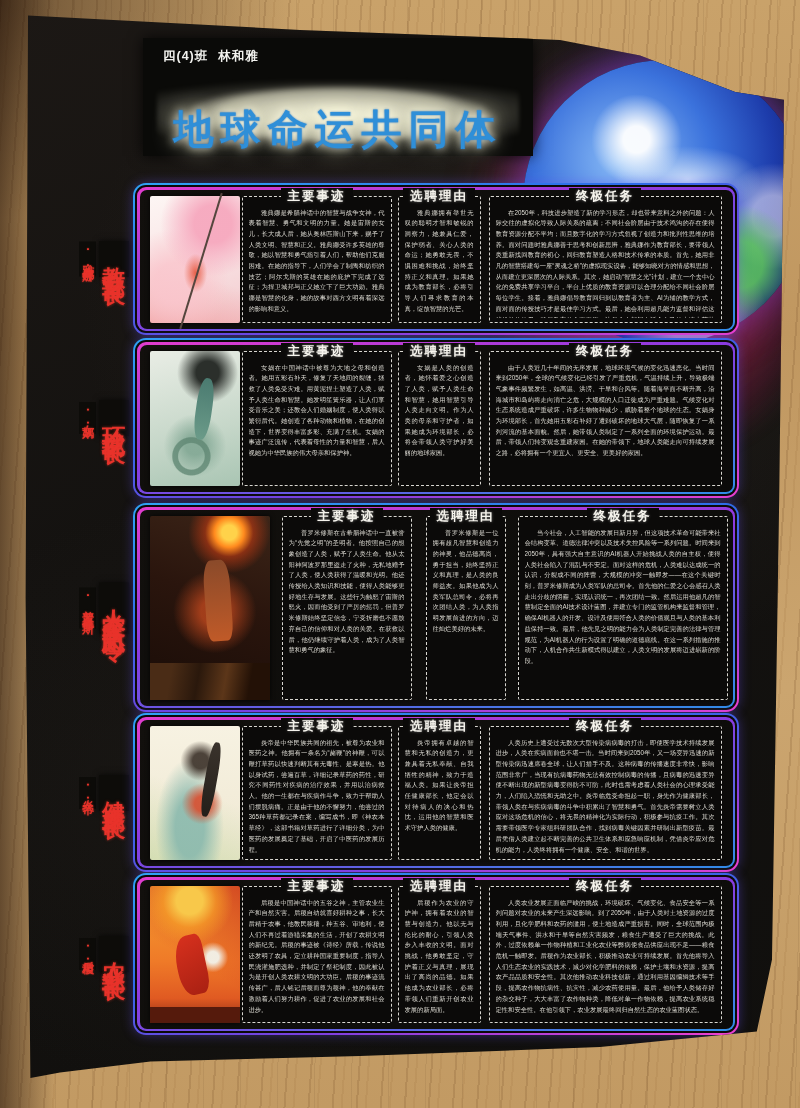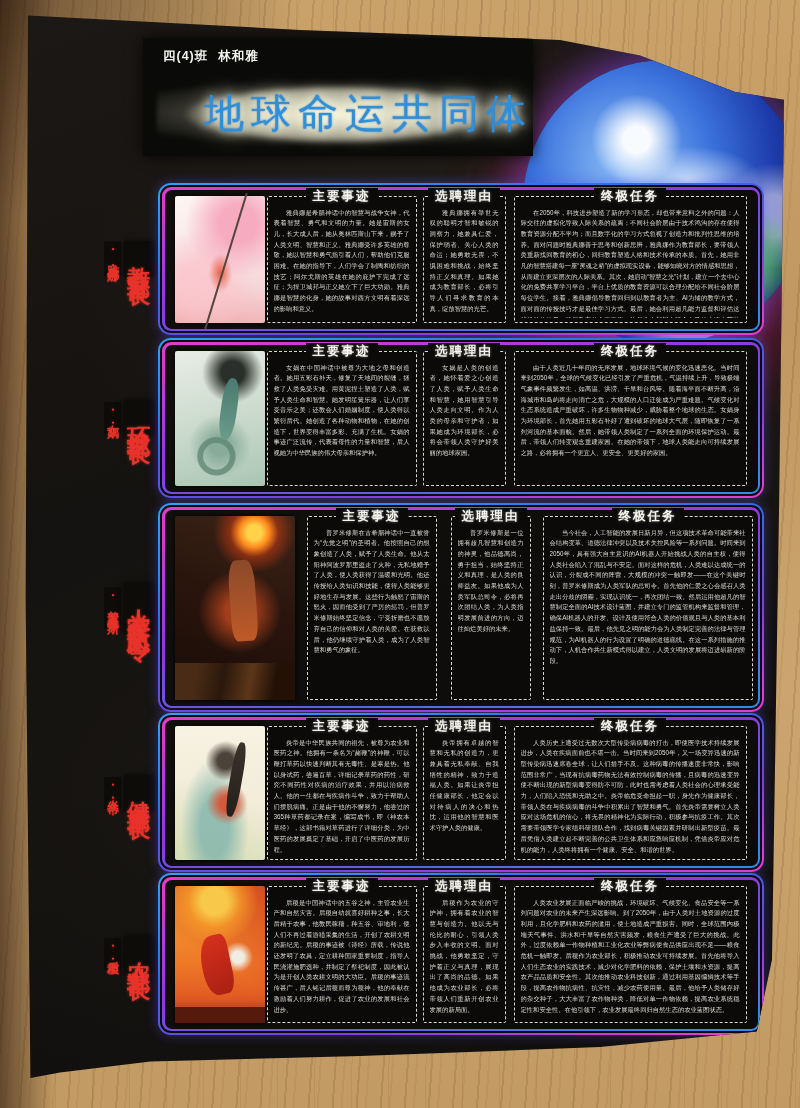--- a/index.html
+++ b/index.html
@@ -40,25 +40,25 @@
       radial-gradient(circle at 35% 35%,#8cbef7 0%,#3b72dc 34%,#1d3cab 58%,#0d1668 80%,#070b33 100%);}
   
   .title-board{position:absolute;left:143px;top:38px;width:390px;height:118px;
     background:#0a0a08;box-shadow:0 0 14px rgba(0,0,0,.8);}
   .class-row{position:absolute;left:20px;top:10px;font-size:12.5px;font-weight:700;
     color:#f2f2ee;letter-spacing:1px;display:flex;gap:10px;}
   .glow-cloud{position:absolute;left:14px;top:42px;right:14px;bottom:10px;border-radius:14px;
     background:radial-gradient(ellipse 55% 58% at 50% 52%,rgba(252,250,224,.95),rgba(250,248,220,.55) 62%,transparent 78%),
       radial-gradient(ellipse 90% 70% at 50% 50%,rgba(248,246,218,.5),transparent 75%);
     filter:blur(2px);}
-  .main-title{position:absolute;left:0;top:48px;width:100%;text-align:right;
-    font-size:40px;font-weight:400;letter-spacing:7px;color:#2f8fd8;
+  .main-title{position:absolute;left:0;top:64px;width:100%;text-align:center;
+    font-size:40px;font-weight:700;letter-spacing:7px;color:#2f8fd8;
     text-shadow:0 0 2px rgba(30,110,190,.9),0 0 10px rgba(255,253,230,.95),0 0 22px #fffbd8;}
   
-  .sec{position:absolute;left:0;width:696px;margin-left:25px;}
+  .sec{position:absolute;left:0;width:696px;}
   .sec1{top:183px;height:152px;}
   .sec2{top:338px;height:160px;}
   .sec3{top:503px;height:209px;}
   .sec4{top:713px;height:159px;}
   .sec5{top:873px;height:162px;}
   
   .role{position:absolute;left:99px;top:50%;transform:translateY(-50%);
     writing-mode:vertical-rl;background:#0d0c09;color:#e8322a;font-weight:800;
     font-size:23px;letter-spacing:5px;padding:8px 3px;line-height:1.05;
     text-shadow:0 0 3px rgba(250,70,50,.55);box-shadow:0 0 6px rgba(0,0,0,.7);}

